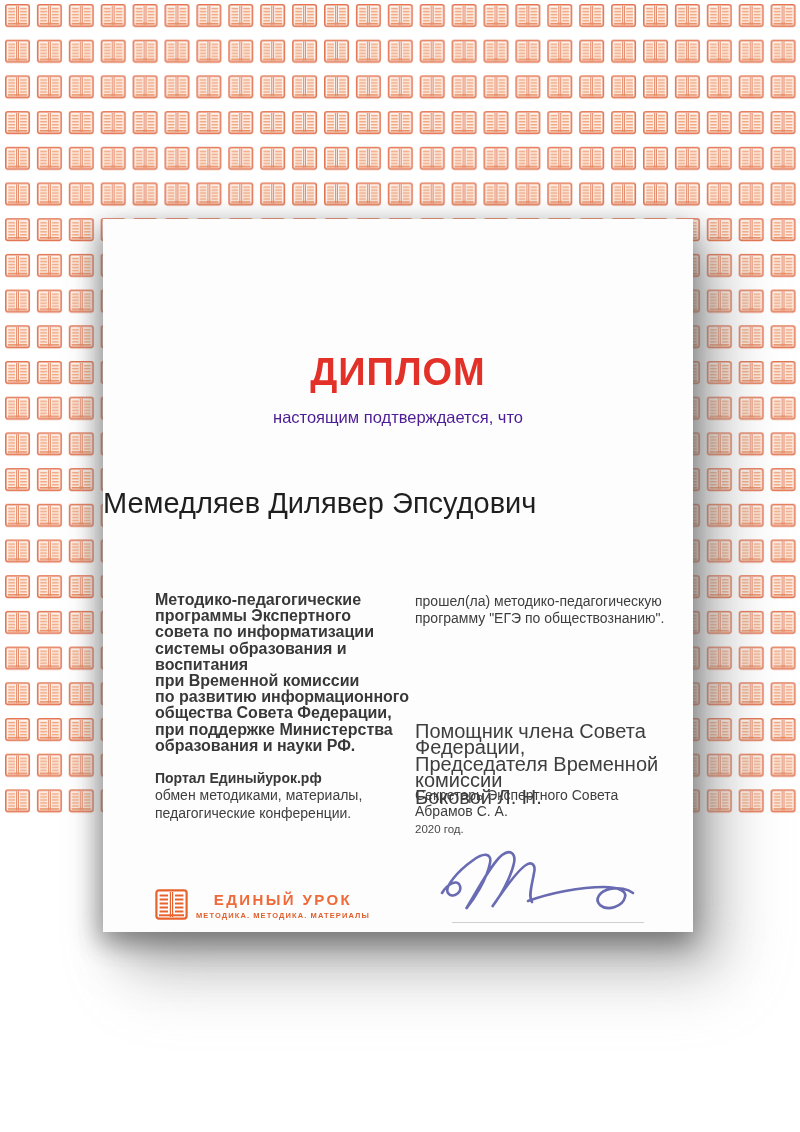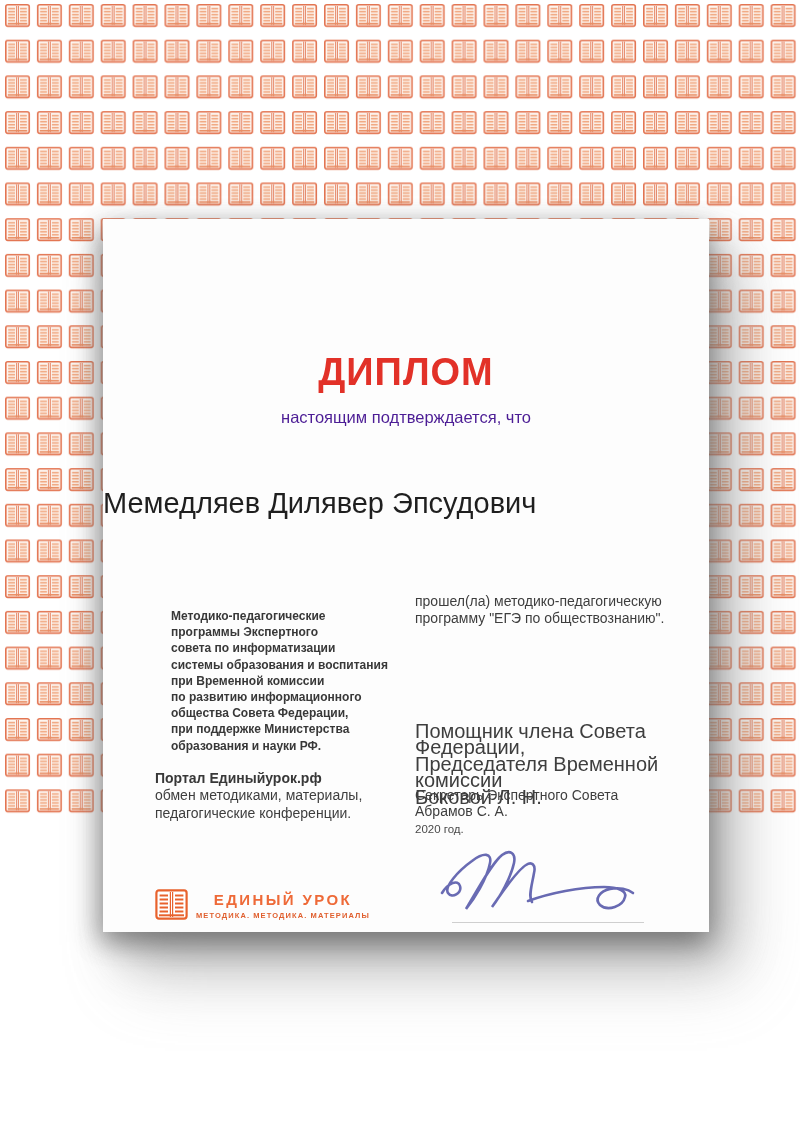--- a/index.html
+++ b/index.html
@@ -12,38 +12,37 @@
   }
   .bg-pattern{position:absolute;left:0;top:0;}
   .certificate{
     position:absolute;left:103px;top:219px;width:590px;height:713px;
     background:#fdfdfd;
     box-shadow:
       0 10px 25px rgba(60,60,60,.45),
       18px 26px 45px rgba(120,120,120,.45),
       30px 45px 65px rgba(150,150,150,.33),
       -8px 10px 22px rgba(140,140,140,.30);
-    padding-left: 16px;
   }
   .certificate > *{position:absolute;}
   .title{
     left:0;top:132px;width:100%;text-align:center;
     font-size:38px;font-weight:700;letter-spacing:1px;color:#e23128;
   }
   .subtitle{
     left:0;top:189px;width:100%;text-align:center;
     font-size:16.5px;color:#4c1d95;
   }
   .name{
     left:0;top:268px;width:100%;
     font-size:29px;color:#1f1f1f;
   }
   .org{
-    left:52px;top:373px;width:272px;margin:16px;
-    font-size:12px;font-weight:700;line-height:16.2px;color:#383838;
+    left:52px;top:373px;width:272px;margin:0;
+    font-size:16px;font-weight:700;line-height:16.2px;color:#383838;
     white-space:pre-line;
   }
   .portal{
     left:52px;top:551px;width:272px;margin:0;
     font-size:14px;line-height:17.4px;color:#3e3e3e;white-space:pre-line;
   }
   .portal b{display:block;color:#383838;}
   .statement{
     left:312px;top:374px;width:272px;margin:0;
     font-size:14px;line-height:17.4px;color:#3e3e3e;white-space:pre-line;

